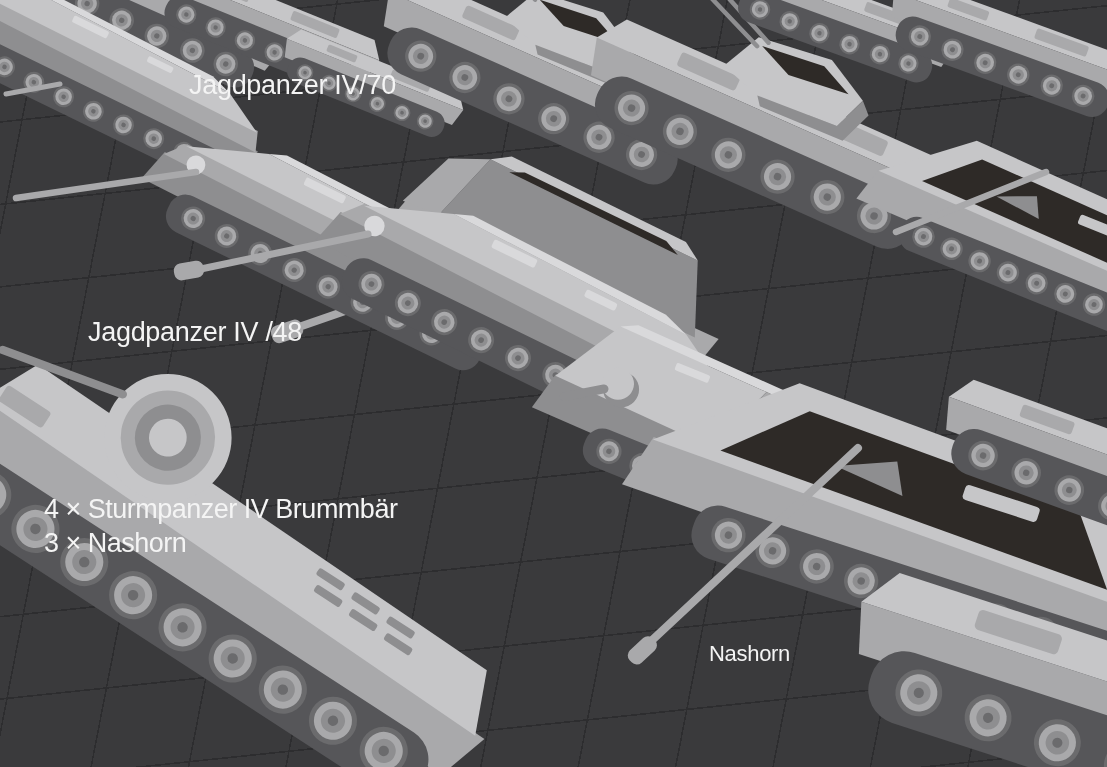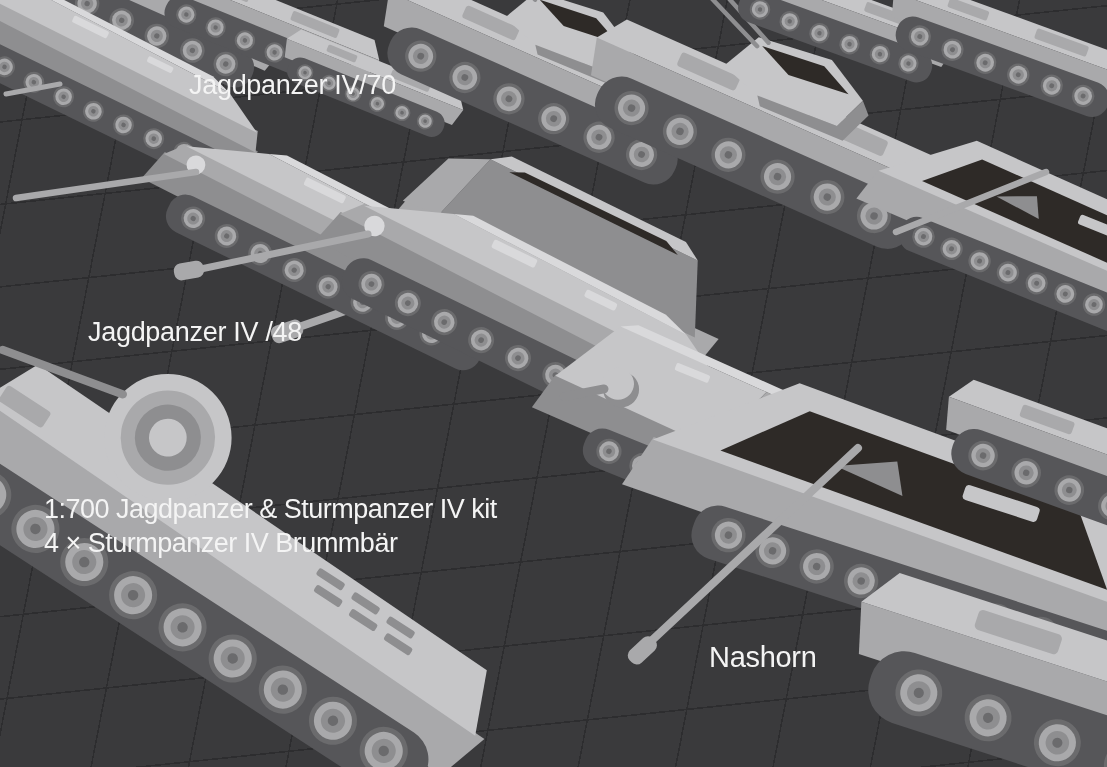--- a/index.html
+++ b/index.html
@@ -248,19 +248,19 @@
     <g>
       <use href="#hull-sm" transform="translate(1108,706) rotate(18) scale(2.3)"></use>
       </g>
     <g>
       <use href="#pz3" transform="translate(225,562) rotate(33) scale(1.18)"></use>
       </g>
   </svg>
 
   <div class="label" style="left:189px; top:70px;">Jagdpanzer IV/70</div>
   <div class="label" style="left:88px; top:285px;margin-top:32px;">Jagdpanzer IV /48</div>
-  <div class="label" style="left:709px; top:641px; font-size:29px;">Nashorn</div>
+  <div class="label" style="left:709px; top:641px; font-size:22px;">Nashorn</div>
 
   <div class="kit">
-    <div>1:700 Jagdpanzer &amp; Sturmpanzer IV kit</div>
     <div>4 × Sturmpanzer IV Brummbär</div>
+    <div>3 × Nashorn</div>
   </div>
 </div>
 
 </body></html>

